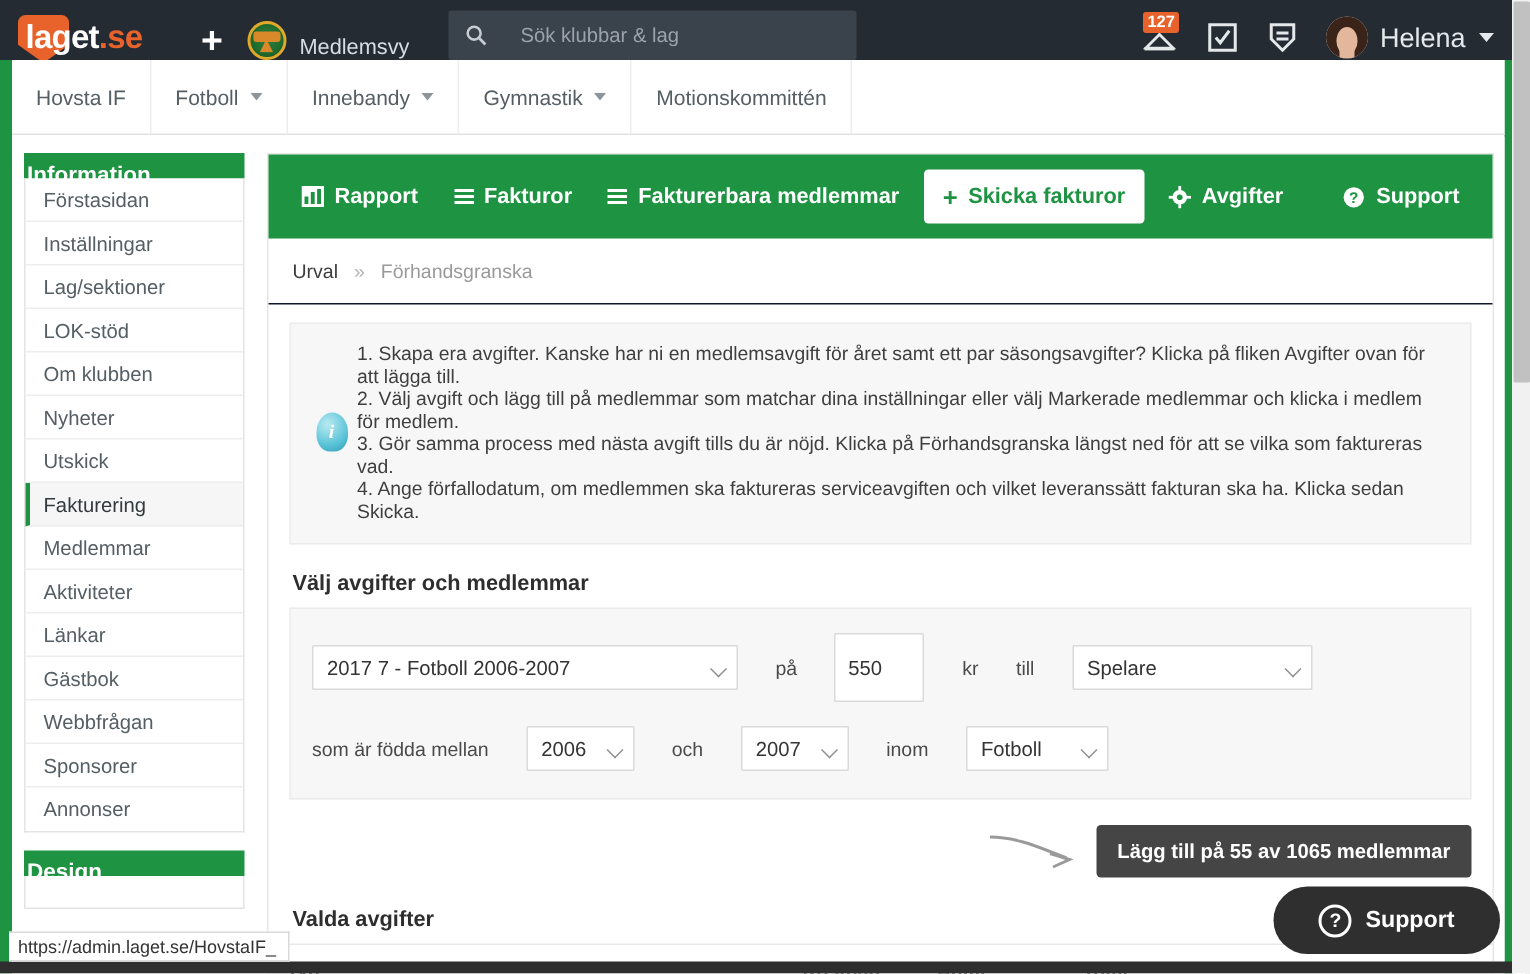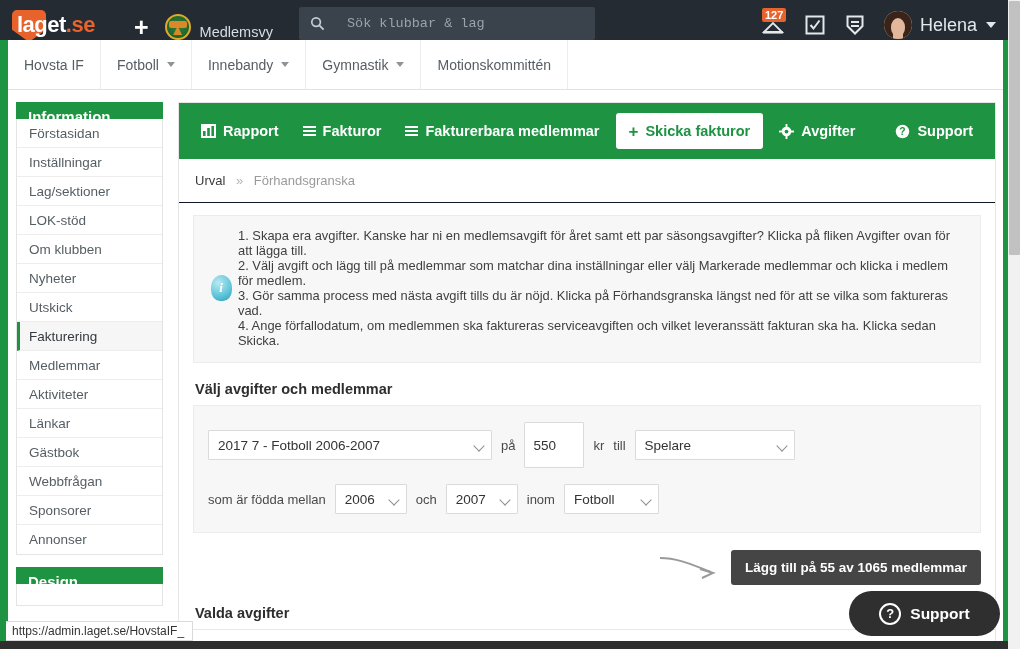--- a/index.html
+++ b/index.html
@@ -48,23 +48,23 @@
     background: #d9892a; top: 5px; border-radius: 2px;
   }
   .club-badge::after {
     content: ""; position: absolute; width: 9px; height: 9px;
     background: #d9892a; bottom: 3px; clip-path: polygon(50% 0,100% 100%,0 100%);
   }
   .club-name {
     color: #d8dde2; font-size: 14.5px; margin-left: 9px; white-space: nowrap;
   }
   .searchbox {
-    margin-left: 26px; width: 296px; height: 33px;
+    margin-left: 26px; width: 272px; height: 33px;
     background: #3a424b; border-radius: 2px;
-    display: flex; align-items: center; font-family: Liberation Mono, monospace;
+    display: flex; align-items: center;
   }
   .search-ic { margin-left: 11px; display: flex; }
   .search-input {
     flex: 1; background: transparent; border: 0; outline: none;
     color: #cfd5da; font-size: 13.5px; font-family: inherit;
     margin-left: 22px;
   }
   .search-input::placeholder { color: #9aa2ab; }
   .topbar-right {
     margin-left: auto; display: flex; align-items: center; margin-right: 12px;
@@ -140,21 +140,21 @@
     position: absolute; left: 8px; top: 91px; width: 995px; height: 558px;
     background: #ffffff;
   }
 
   
   .sidebar {
     position: absolute; left: 8px; top: 11px; width: 147px;
   }
   .side-head {
     background: #1e9342; color: #ffffff; font-size: 15px; font-weight: bold;
-    padding: 8px 12px; height: 17px; line-height: 14px;
+    padding: 8px 2px; height: 17px; line-height: 14px;
   }
   .side-list {
     border: 1px solid #e4e4e4; border-top: 0; background: #fff;
   }
   .side-item {
     padding: 7px 12px; font-size: 13.5px; color: #555e63;
     border-bottom: 1px solid #ededed; cursor: pointer;
     height: 29px; line-height: 15px; position: relative;
   }
   .side-item:last-child { border-bottom: 0; }
@@ -211,21 +211,21 @@
   .info-text { font-size: 12.9px; color: #3f3f3f; line-height: 15px; }
   .info-text div { margin-bottom: 0px; }
 
   .sec-title {
     margin: 18px 0 8px 16px; font-size: 14.5px; font-weight: bold; color: #2e2e2e;
   }
   .formbox {
     margin: 0 14px; background: #f7f7f7; border: 1px solid #ececec;
     padding: 16px 14px 18px 14px;
   }
-  .frow { display: flex; align-items: center; gap: 0; }
+  .frow { display: flex; align-items: center; gap: 16px; }
   .frow + .frow { margin-top: 16px; }
   .sel {
     -webkit-appearance: none; appearance: none;
     border: 1px solid #dadada; background: #ffffff; height: 30px;
     font-size: 13.5px; color: #333; font-family: inherit;
     padding: 0 26px 0 9px; border-radius: 1px; cursor: pointer;
   }
   .selwrap { position: relative; display: inline-block; }
   .selwrap::after {
     content: ""; position: absolute; right: 9px; top: 12px;

